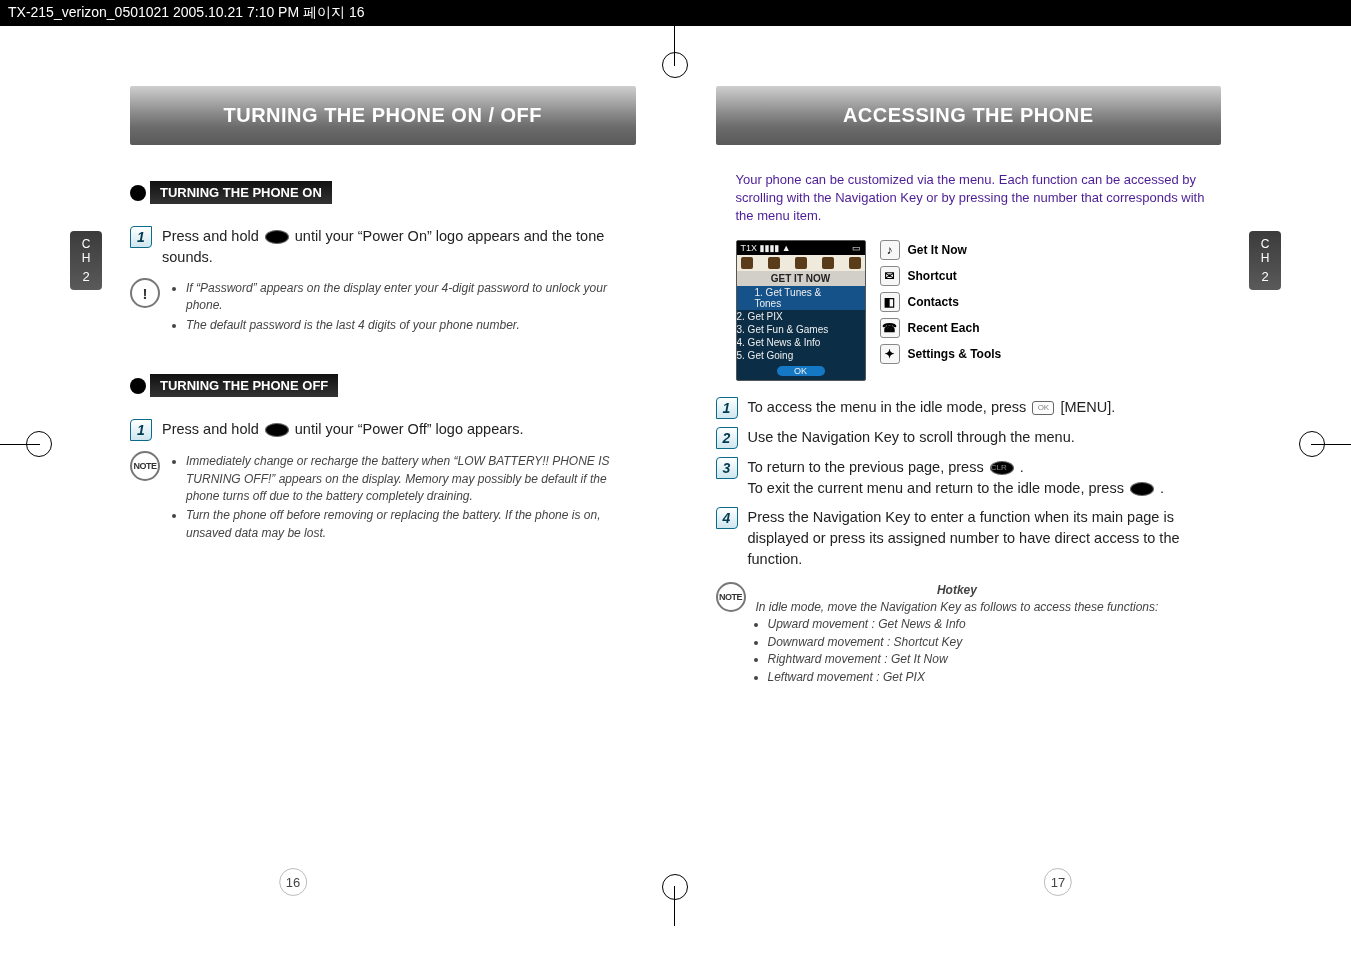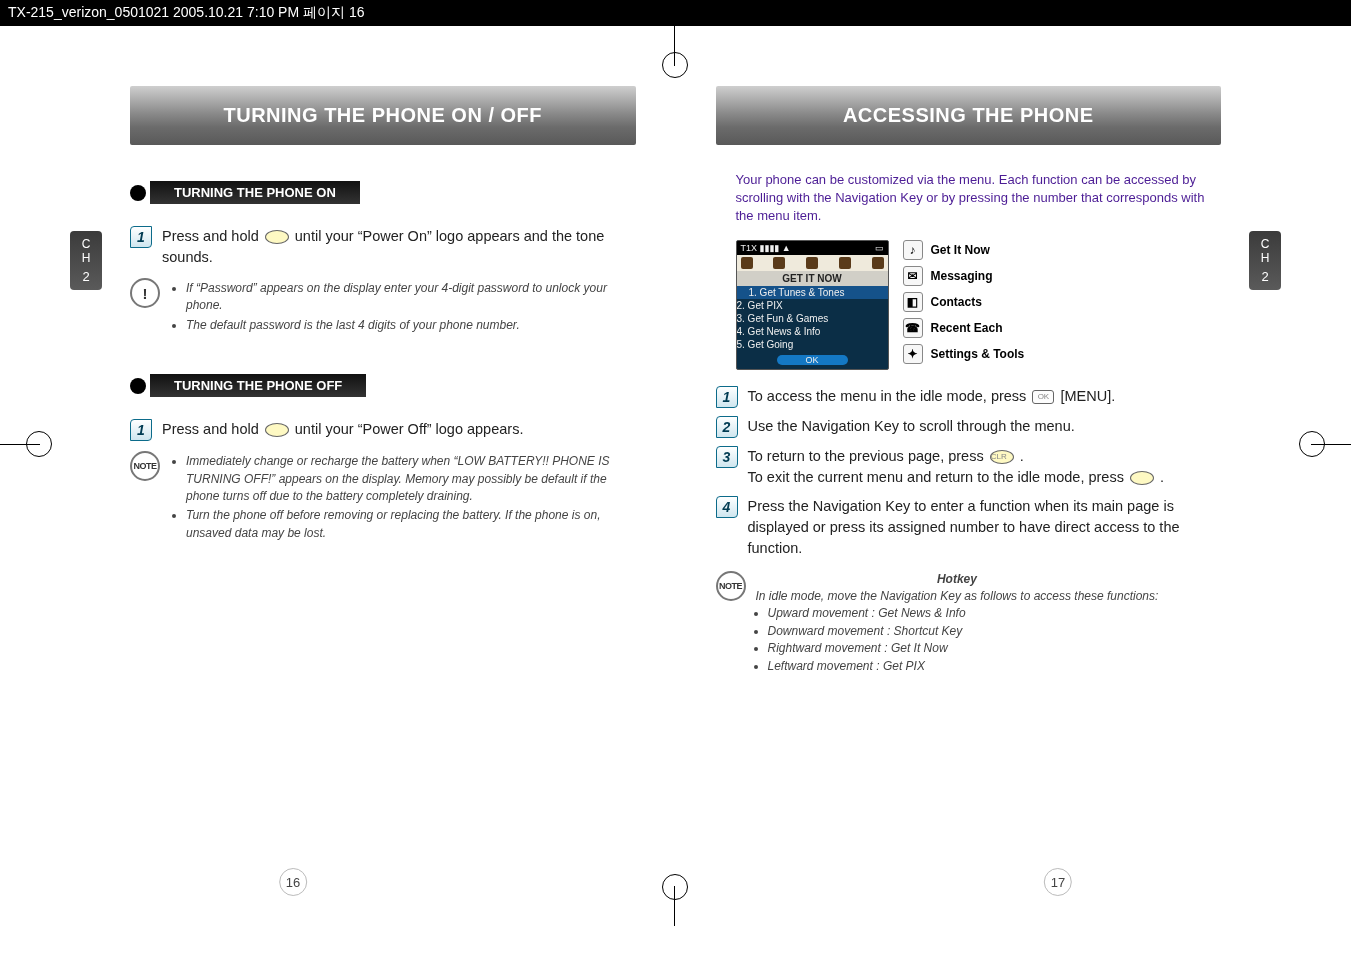--- a/index.html
+++ b/index.html
@@ -17,48 +17,48 @@
   .ch-tab .n { display: block; margin-top: 4px; font-size: 13px; }
   .left-tab { left: 70px; }
   .right-tab { right: 70px; }
 
   
   .banner { background: linear-gradient(180deg,#cfcfcf 0%, #8c8c8c 45%, #6b6b6b 70%, #595959 100%); color: #fff; font-weight: bold; letter-spacing: 0.5px; font-size: 20px; padding: 18px 0; border-radius: 2px; width: 100%; text-align:center; margin-bottom: 26px; }
 
   
   .sect { display: inline-flex; align-items: center; margin: 10px 0 14px 0; }
   .sect .dot { width: 16px; height: 16px; border-radius: 50%; background: #000; margin-right: 4px; }
-  .sect .tab { background: linear-gradient(#111,#333); color: #fff; font-weight: bold; font-size: 13px; padding: 4px 24px; }
+  .sect .tab { background: linear-gradient(#111,#333); color: #fff; font-weight: bold; font-size: 13px; padding: 4px 10px; }
 
   .step { display: flex; margin: 8px 0 6px 0; }
   .step .num { width: 22px; height: 22px; flex-shrink:0; margin-right: 10px; border: 1px solid #0c6b8a; border-radius: 4px 0 4px 0; background: linear-gradient(#fff,#cfe6ef); color: #003b52; font-weight: bold; font-style: italic; font-size: 14px; display: flex; align-items: center; justify-content: center; }
   .step .txt { font-size: 14.5px; color: #222; line-height: 1.45; }
 
-  .key-oval { display: inline-block; width: 24px; height: 14px; border: 1px solid #666; border-radius: 50%; vertical-align: middle; margin: 0 2px; background: #fef9c3; font-size: 8px; line-height:12px; color:#888; }
+  .key-oval { display: inline-block; width: 24px; height: 14px; border: 1px solid #666; border-radius: 50%; vertical-align: middle; margin: 0 2px; background: #000000; font-size: 8px; line-height:12px; color:#888; }
   .key-ok   { display: inline-block; width: 22px; height: 14px; border: 1px solid #666; border-radius: 3px; vertical-align: middle; margin: 0 2px; background: #fdfdfd; font-size: 8px; text-align:center; line-height:12px; color:#888; }
 
   .warn-ico, .note-ico { width: 30px; height: 30px; border: 2px double #777; border-radius: 50%; display: flex; align-items: center; justify-content: center; font-size: 15px; font-weight: bold; color: #333; flex-shrink: 0; margin-right: 10px; }
   .note-ico { font-size: 9px; letter-spacing: -0.5px; }
 
   .bullets { font-size: 12px; font-style: italic; color: #444; line-height: 1.45; }
   .bullets li { margin: 2px 0; list-style: disc; margin-left: 16px; }
 
   .intro-p { font-size: 13px; color: #4c1d95; line-height: 1.4; margin-bottom: 14px; padding-left: 20px; }
 
   .callout-tip { background: #003a58; color: #fff; font-size: 12px; padding: 8px 12px 8px 34px; position: relative; border-radius: 2px; margin: 8px 0 14px 36px; }
   .callout-tip::before { content:""; position:absolute; left:12px; top:10px; width:10px; height:10px; background:#d36a1a; border-radius:50%; }
 
   
   .menu-fig { display:flex; gap:14px; margin: 0 0 16px 20px; }
-  .screen { width: 153px; background:#0b2e46; border:1px solid #555; border-radius:2px; overflow:hidden; font-size:10px; color:#efefef; }
+  .screen { width: 130px; background:#0b2e46; border:1px solid #555; border-radius:2px; overflow:hidden; font-size:10px; color:#efefef; }
   .screen .status { background:#000; padding:2px 4px; font-size:9px; display:flex; justify-content:space-between; }
   .screen .iconsrow { background:#efeadc; padding:2px 4px; display:flex; justify-content:space-between; }
   .screen .iconsrow span { width:12px; height:12px; background:#5a3b1a; border-radius:2px; }
   .screen .title-row { background:#d1cfc7; color:#222; font-weight:bold; text-align:center; padding:2px 0; font-size:10px; }
-  .screen .hl { background:#15528a; padding:1px 12px; }
+  .screen .hl { background:#15528a; padding:1px 18px; }
   .screen .row { padding:1px 0; }
   .screen .okbtn { background:#1478c4; text-align:center; margin:4px 40px 4px 40px; border-radius:6px; font-size:9px; }
 
   .icon-list { display:flex; flex-direction:column; gap:6px; }
   .icon-item { display:flex; align-items:center; gap:8px; font-size:12px; font-weight:bold; color:#000; }
   .icon-box { width:20px; height:20px; border:1px solid #888; border-radius:3px; display:flex; align-items:center; justify-content:center; font-size:12px; background:#f7f7f7; }
 
   .hotkey-block { margin-top:12px; display:flex; }
   .hotkey-list { font-size:12px; font-style:italic; color:#444; line-height:1.45; }
   .hotkey-list .t { font-weight:bold; font-style:italic;text-align:center; }
@@ -194,21 +194,21 @@
         <div class="row">5. Get Going</div>
         <div class="okbtn">OK</div>
       </div>
       <div class="icon-list">
         <div class="icon-item">
             <span class="icon-box">♪</span>
             <span>Get It Now</span>
           </div>
         <div class="icon-item">
             <span class="icon-box">✉</span>
-            <span>Messaging</span>
+            <span>Shortcut</span>
           </div>
         <div class="icon-item">
             <span class="icon-box">◧</span>
             <span>Contacts</span>
           </div>
         <div class="icon-item">
             <span class="icon-box">☎</span>
             <span>Recent Each</span>
           </div>
         <div class="icon-item">

